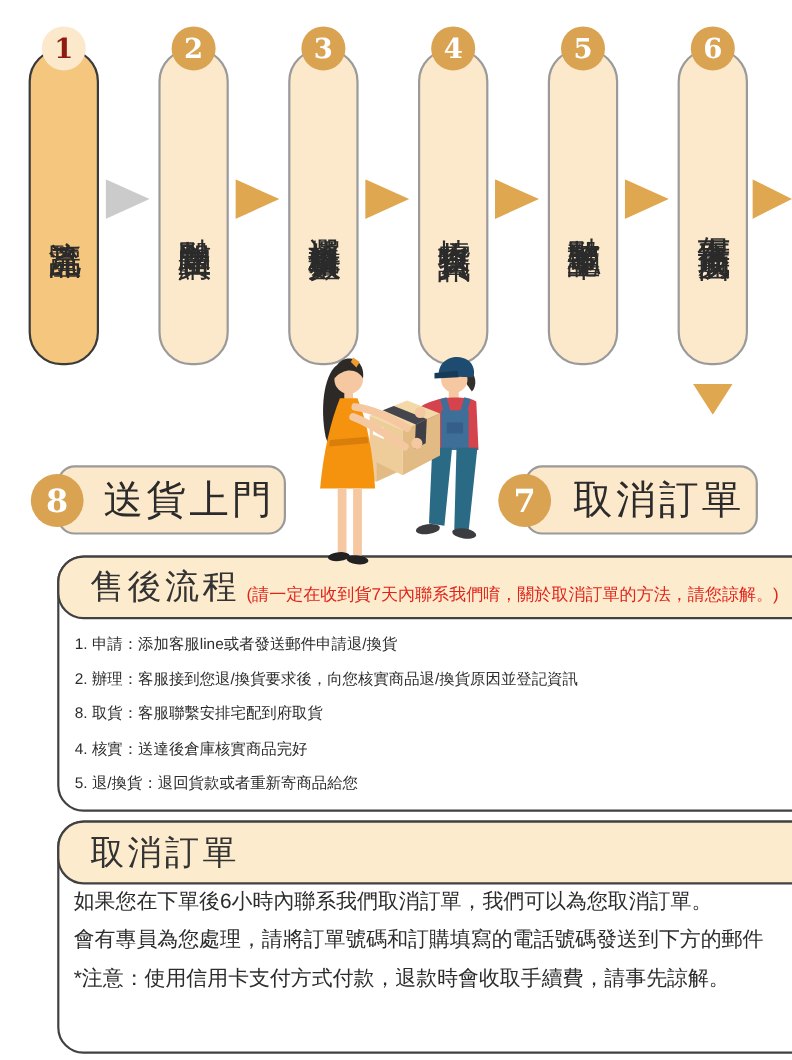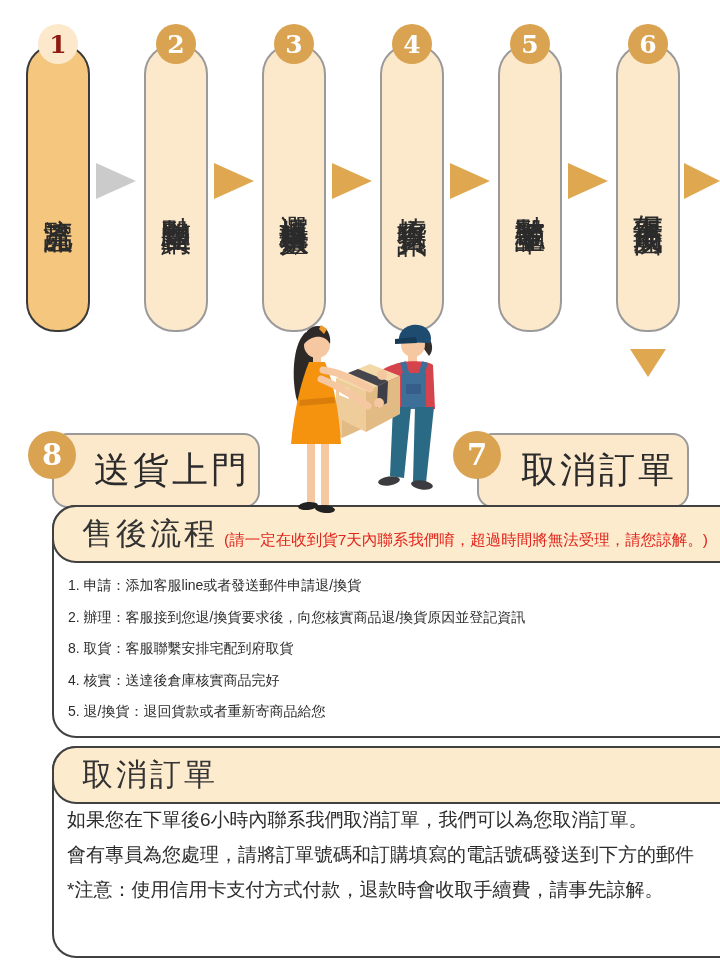--- a/index.html
+++ b/index.html
@@ -22,21 +22,21 @@
     position:absolute;top:-22px;left:50%;transform:translateX(-50%);
     width:40px;height:40px;border-radius:50%;background:#D9A351;color:#fff;
     display:flex;align-items:center;justify-content:center;
     font-family:"DejaVu Serif","Liberation Serif",serif;font-weight:bold;font-size:25px;
   }
   .badge.cream{background:#FCE9CC;color:#8E1B12;}
   .arr{position:absolute;top:163px;}
   .arrdown{position:absolute;left:630px;top:349px;}
   
   .hpill{
-    position:absolute;top:433px;height:75px;box-sizing:border-box;
+    position:absolute;top:423px;height:63px;box-sizing:border-box;
     background:#FCE9CC;border:2px solid #9a9a9a;border-radius:16px;
     display:flex;align-items:center;justify-content:center;
     font-size:36px;font-weight:500;color:#2b2b2b;letter-spacing:3px;text-align:center;
   }
   #pill8{left:52px;width:208px;padding-left:32px;}
   #pill7{left:477px;width:212px;padding-left:32px;}
   .bigbadge{
     position:absolute;top:431px;width:48px;height:48px;border-radius:50%;
     background:#D9A351;color:#fff;display:flex;align-items:center;justify-content:center;
     font-family:"DejaVu Serif","Liberation Serif",serif;font-weight:bold;font-size:29px;z-index:6;
@@ -191,21 +191,21 @@
       <rect x="31" y="132" width="8" height="58" fill="#F6C8A2"></rect>
       <rect x="45" y="132" width="8" height="61" fill="#F6C8A2"></rect>
       <ellipse cx="32" cy="194" rx="10" ry="4" fill="#222222" transform="rotate(-6 32 194)"></ellipse>
       <ellipse cx="49" cy="197" rx="10" ry="4" fill="#222222" transform="rotate(6 49 197)"></ellipse>
     </g>
   </svg>
 
   <div class="section" id="after">
     <div class="sec-head">
       <span class="sec-title">售後流程</span>
-      <span class="sec-note">(請一定在收到貨7天內聯系我們唷，超過時間將無法受理，請您諒解。)</span>
+      <span class="sec-note">(請一定在收到貨7天內聯系我們唷，關於取消訂單的方法，請您諒解。)</span>
     </div>
     <div class="as-list">
       <div class="as-item">1. 申請：添加客服line或者發送郵件申請退/換貨</div>
       <div class="as-item">2. 辦理：客服接到您退/換貨要求後，向您核實商品退/換貨原因並登記資訊</div>
       <div class="as-item">8. 取貨：客服聯繫安排宅配到府取貨</div>
       <div class="as-item">4. 核實：送達後倉庫核實商品完好</div>
       <div class="as-item">5. 退/換貨：退回貨款或者重新寄商品給您</div>
     </div>
   </div>
 

